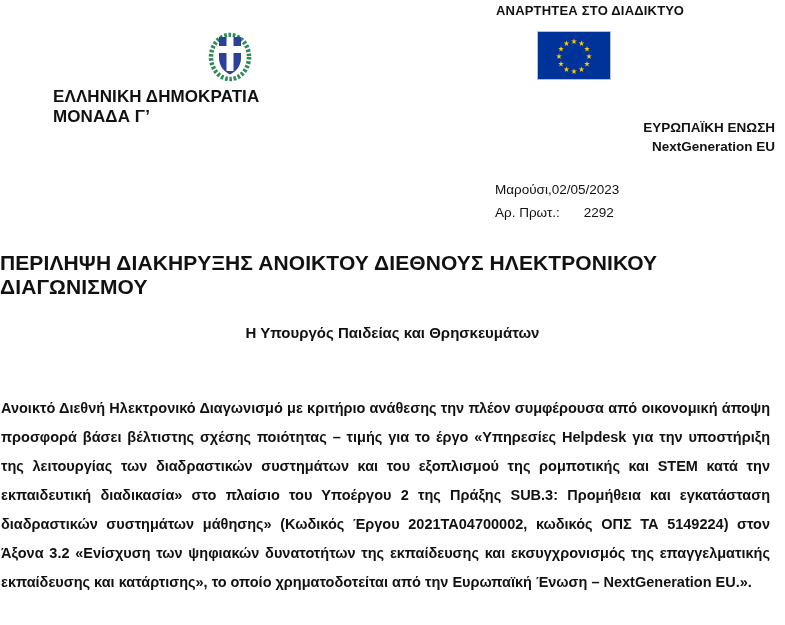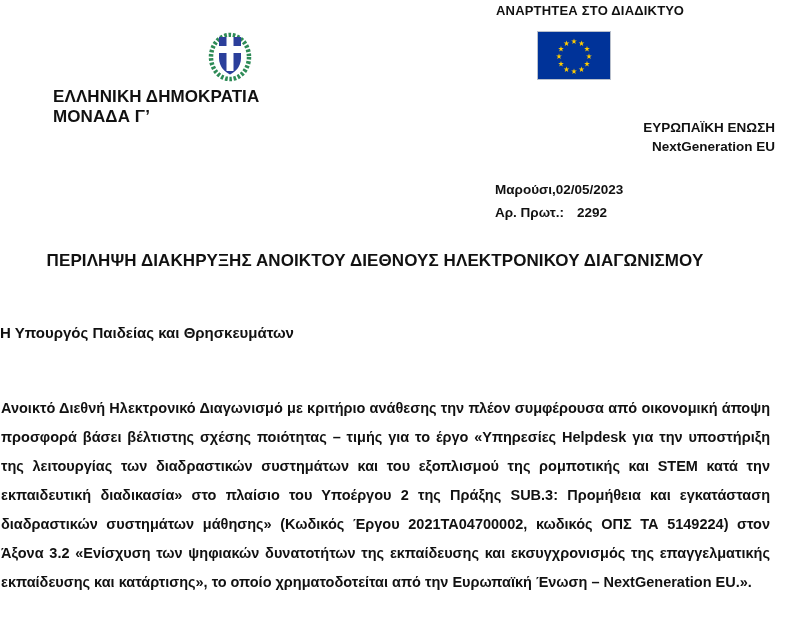--- a/index.html
+++ b/index.html
@@ -47,38 +47,38 @@
     top: 98px; left: 505px; width: 270px;
     text-align: right;
     font-size: 13.5px; font-weight: bold;
     line-height: 19px;
     margin-top: 20px;
   }
 
   .protocol-block {
     position: absolute;
     top: 178px; left: 495px;
-    font-size: 13.5px; font-weight: bold;
+    font-size: 13.5px; font-weight: normal;
     line-height: 23px;
   }
   .protocol-row { display: flex; }
   .protocol-row .gap-a { }
-  .protocol-row .gap-b { margin-left: 13px; }
+  .protocol-row .gap-b { margin-left: 24px; }
 
   .doc-title {
     position: absolute;
     top: 251px; left: 0; width: 750px;
-    text-align: center;
-    font-size: 17px; font-weight: bold;
+    font-size: 21px; font-weight: bold;
     letter-spacing: 0.1px;
   }
 
   .subtitle-block {
     position: absolute;
     top: 320px; left: 0; width: 785px;
+    text-align: center;
     font-size: 15px; font-weight: bold;
     line-height: 26px;
   }
 
   .body-paragraph {
     position: absolute;
     top: 394px; left: 1px; width: 769px;
     font-size: 14.5px; font-weight: bold;
     line-height: 29px;
     text-align: justify;

